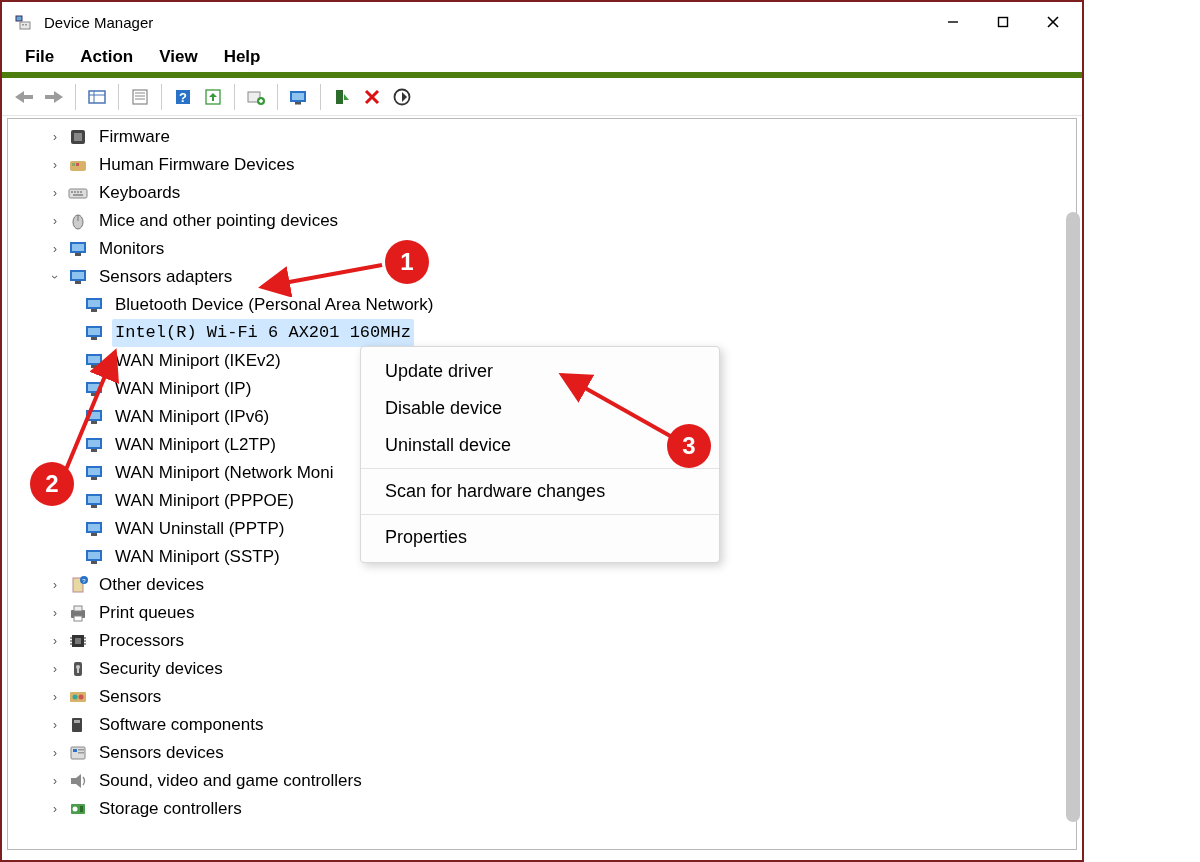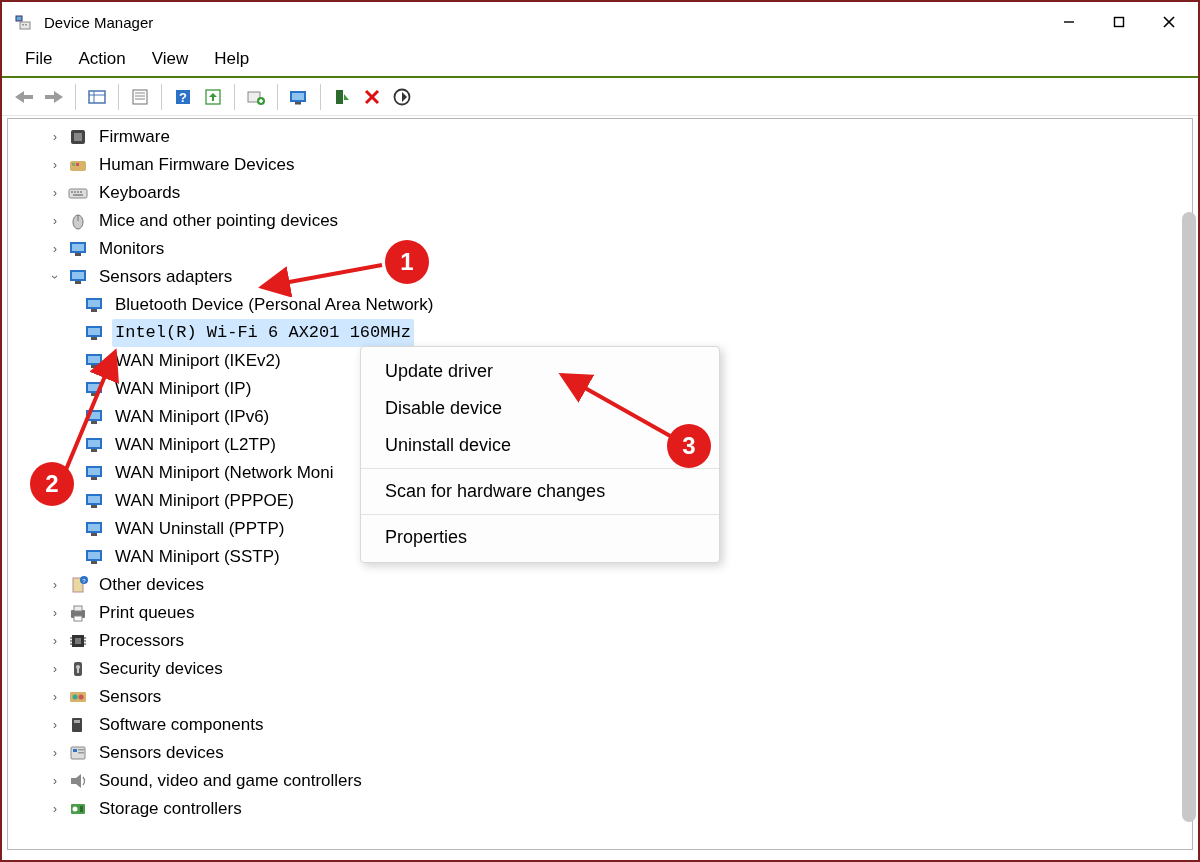--- a/index.html
+++ b/index.html
@@ -1,24 +1,24 @@
 <!DOCTYPE html>
 <html><head>
 <meta charset="utf-8">
 <style>
   * { box-sizing: border-box; }
   html, body { margin: 0; padding: 0; font-family: "Segoe UI", Tahoma, sans-serif; font-size: 15px; color: #000; background:#fff; }
-  .window { width:1200px; height:862px; border:2px solid #7d1f1f; position:relative; background:#fff; overflow:hidden;}
+  .window { width:1084px; height:862px; border:2px solid #7d1f1f; position:relative; background:#fff; overflow:hidden;}
   .titlebar { height:40px; display:flex; align-items:center; padding:0 4px 0 12px; background:#fff; border-bottom:0px solid #ddd;}
   .titlebar .app-icon { width:20px; height:20px; margin-right:10px; display:inline-block; }
   .titlebar .title { font-size:15px; flex:0 0 auto;}
   .titlebar .spacer { flex:1; }
   .win-btn { width:50px; height:32px; display:flex; align-items:center; justify-content:center; }
   .win-btn svg { width:14px; height:14px; }
-  .menubar { height:36px; display:flex; align-items:center; padding:0 10px; gap:0; border-bottom:2px solid #4d7c0f; font-size:17px;}
+  .menubar { height:36px; display:flex; align-items:center; padding:0 10px; gap:0; border-bottom:6px solid #4d7c0f; font-size:17px;font-weight:bold;}
   .menubar .menu-item { padding:4px 13px; border-radius:3px;}
   .toolbar { height:38px; display:flex; align-items:center; padding:0 8px; border-bottom:1px solid #e5e5e5; gap:2px;}
   .tool-btn { width:28px; height:28px; display:flex; align-items:center; justify-content:center; border:1px solid transparent;}
   .tool-sep { width:1px; height:26px; background:#ccc; margin:0 5px;}
   .content-frame { position:absolute; top:116px; left:5px; right:5px; bottom:10px; border:1px solid #b8b8b8; background:#fff; overflow:hidden;}
   .tree { position:absolute; top:4px; left:20px; right:20px; bottom:4px; overflow:hidden; font-size:17px; line-height:28px;}
   .tree-row { display:flex; align-items:center; height:28px; white-space:nowrap;}
   .expander { width:18px; height:18px; display:flex; align-items:center; justify-content:center; color:#5a5a5a; font-size:12px; margin-right:4px;}
   .device-icon { width:20px; height:20px; margin-right:8px; display:inline-block; flex:0 0 auto;}
   .indent-1 { padding-left:18px;}

